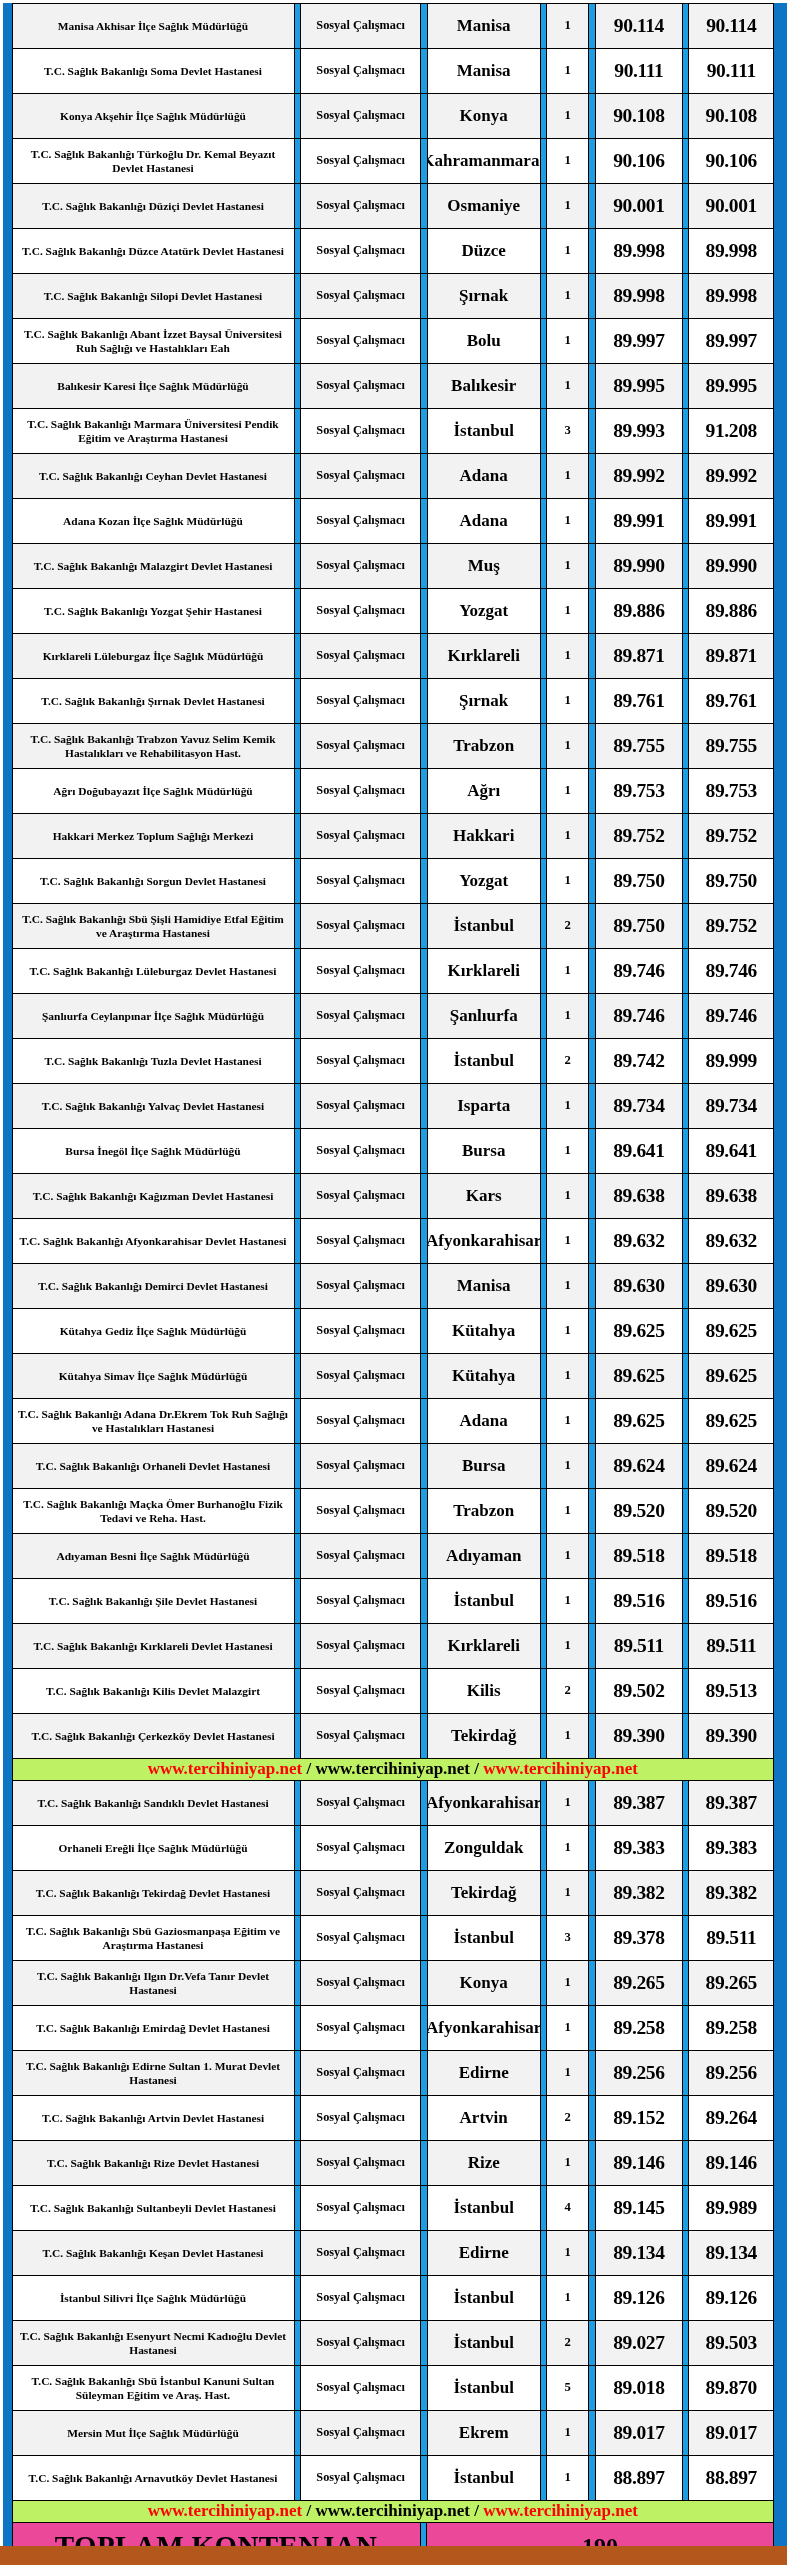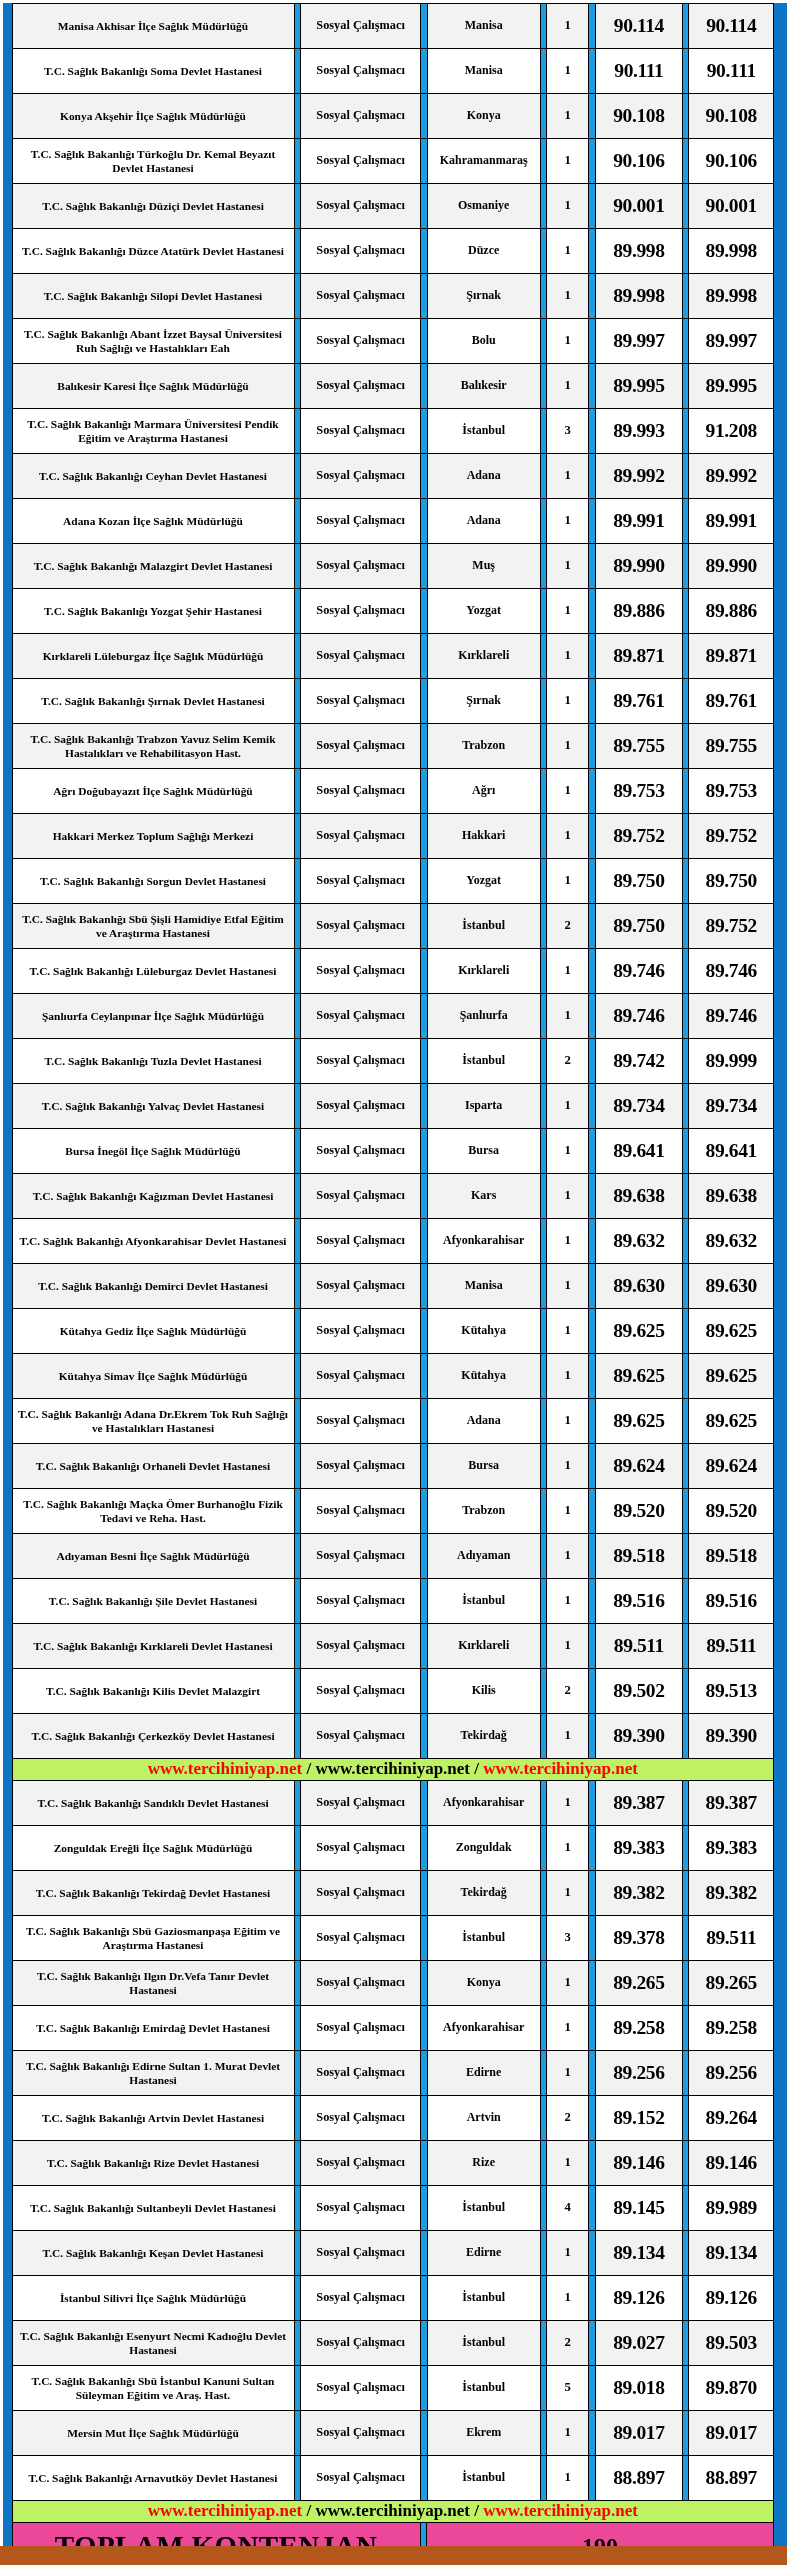--- a/index.html
+++ b/index.html
@@ -43,21 +43,21 @@
   }
   .sep{
     flex:none;width:7.6px;
     background:#1e9de3;
     border-left:1.3px solid #000;
     border-right:1.3px solid #000;
     box-sizing:border-box;
   }
   .inst{flex:none;width:281px;font-size:11.4px;line-height:14px;padding:0 4.2px;}
   .pos{flex:none;width:119px;font-size:12.3px;}
-  .city{flex:none;width:112px;font-size:12px;}
+  .city{flex:none;width:112px;font-size:17px;}
   .count{flex:none;width:41px;font-size:12.7px;}
   .score{flex:none;width:86px;font-size:19.5px;letter-spacing:-0.4px;}
   .score2{flex:1;width:auto;}
   .banner{
     flex:none;height:22px;
     background:#bef264;
     border-bottom:1.7px solid #000;
     box-sizing:border-box;
     display:flex;align-items:center;justify-content:center;
     font-size:17px;
@@ -606,21 +606,21 @@
             <div class="sep"></div>
             <div class="cell city">Afyonkarahisar</div>
             <div class="sep"></div>
             <div class="cell count">1</div>
             <div class="sep"></div>
             <div class="cell score">89.387</div>
             <div class="sep"></div>
             <div class="cell score score2">89.387</div>
           </div>
           <div class="row plain">
-            <div class="cell inst">Zonguldak Ereğli İlçe Sağlık Müdürlüğü</div>
+            <div class="cell inst">Orhaneli Ereğli İlçe Sağlık Müdürlüğü</div>
             <div class="sep"></div>
             <div class="cell pos">Sosyal Çalışmacı</div>
             <div class="sep"></div>
             <div class="cell city">Zonguldak</div>
             <div class="sep"></div>
             <div class="cell count">1</div>
             <div class="sep"></div>
             <div class="cell score">89.383</div>
             <div class="sep"></div>
             <div class="cell score score2">89.383</div>

